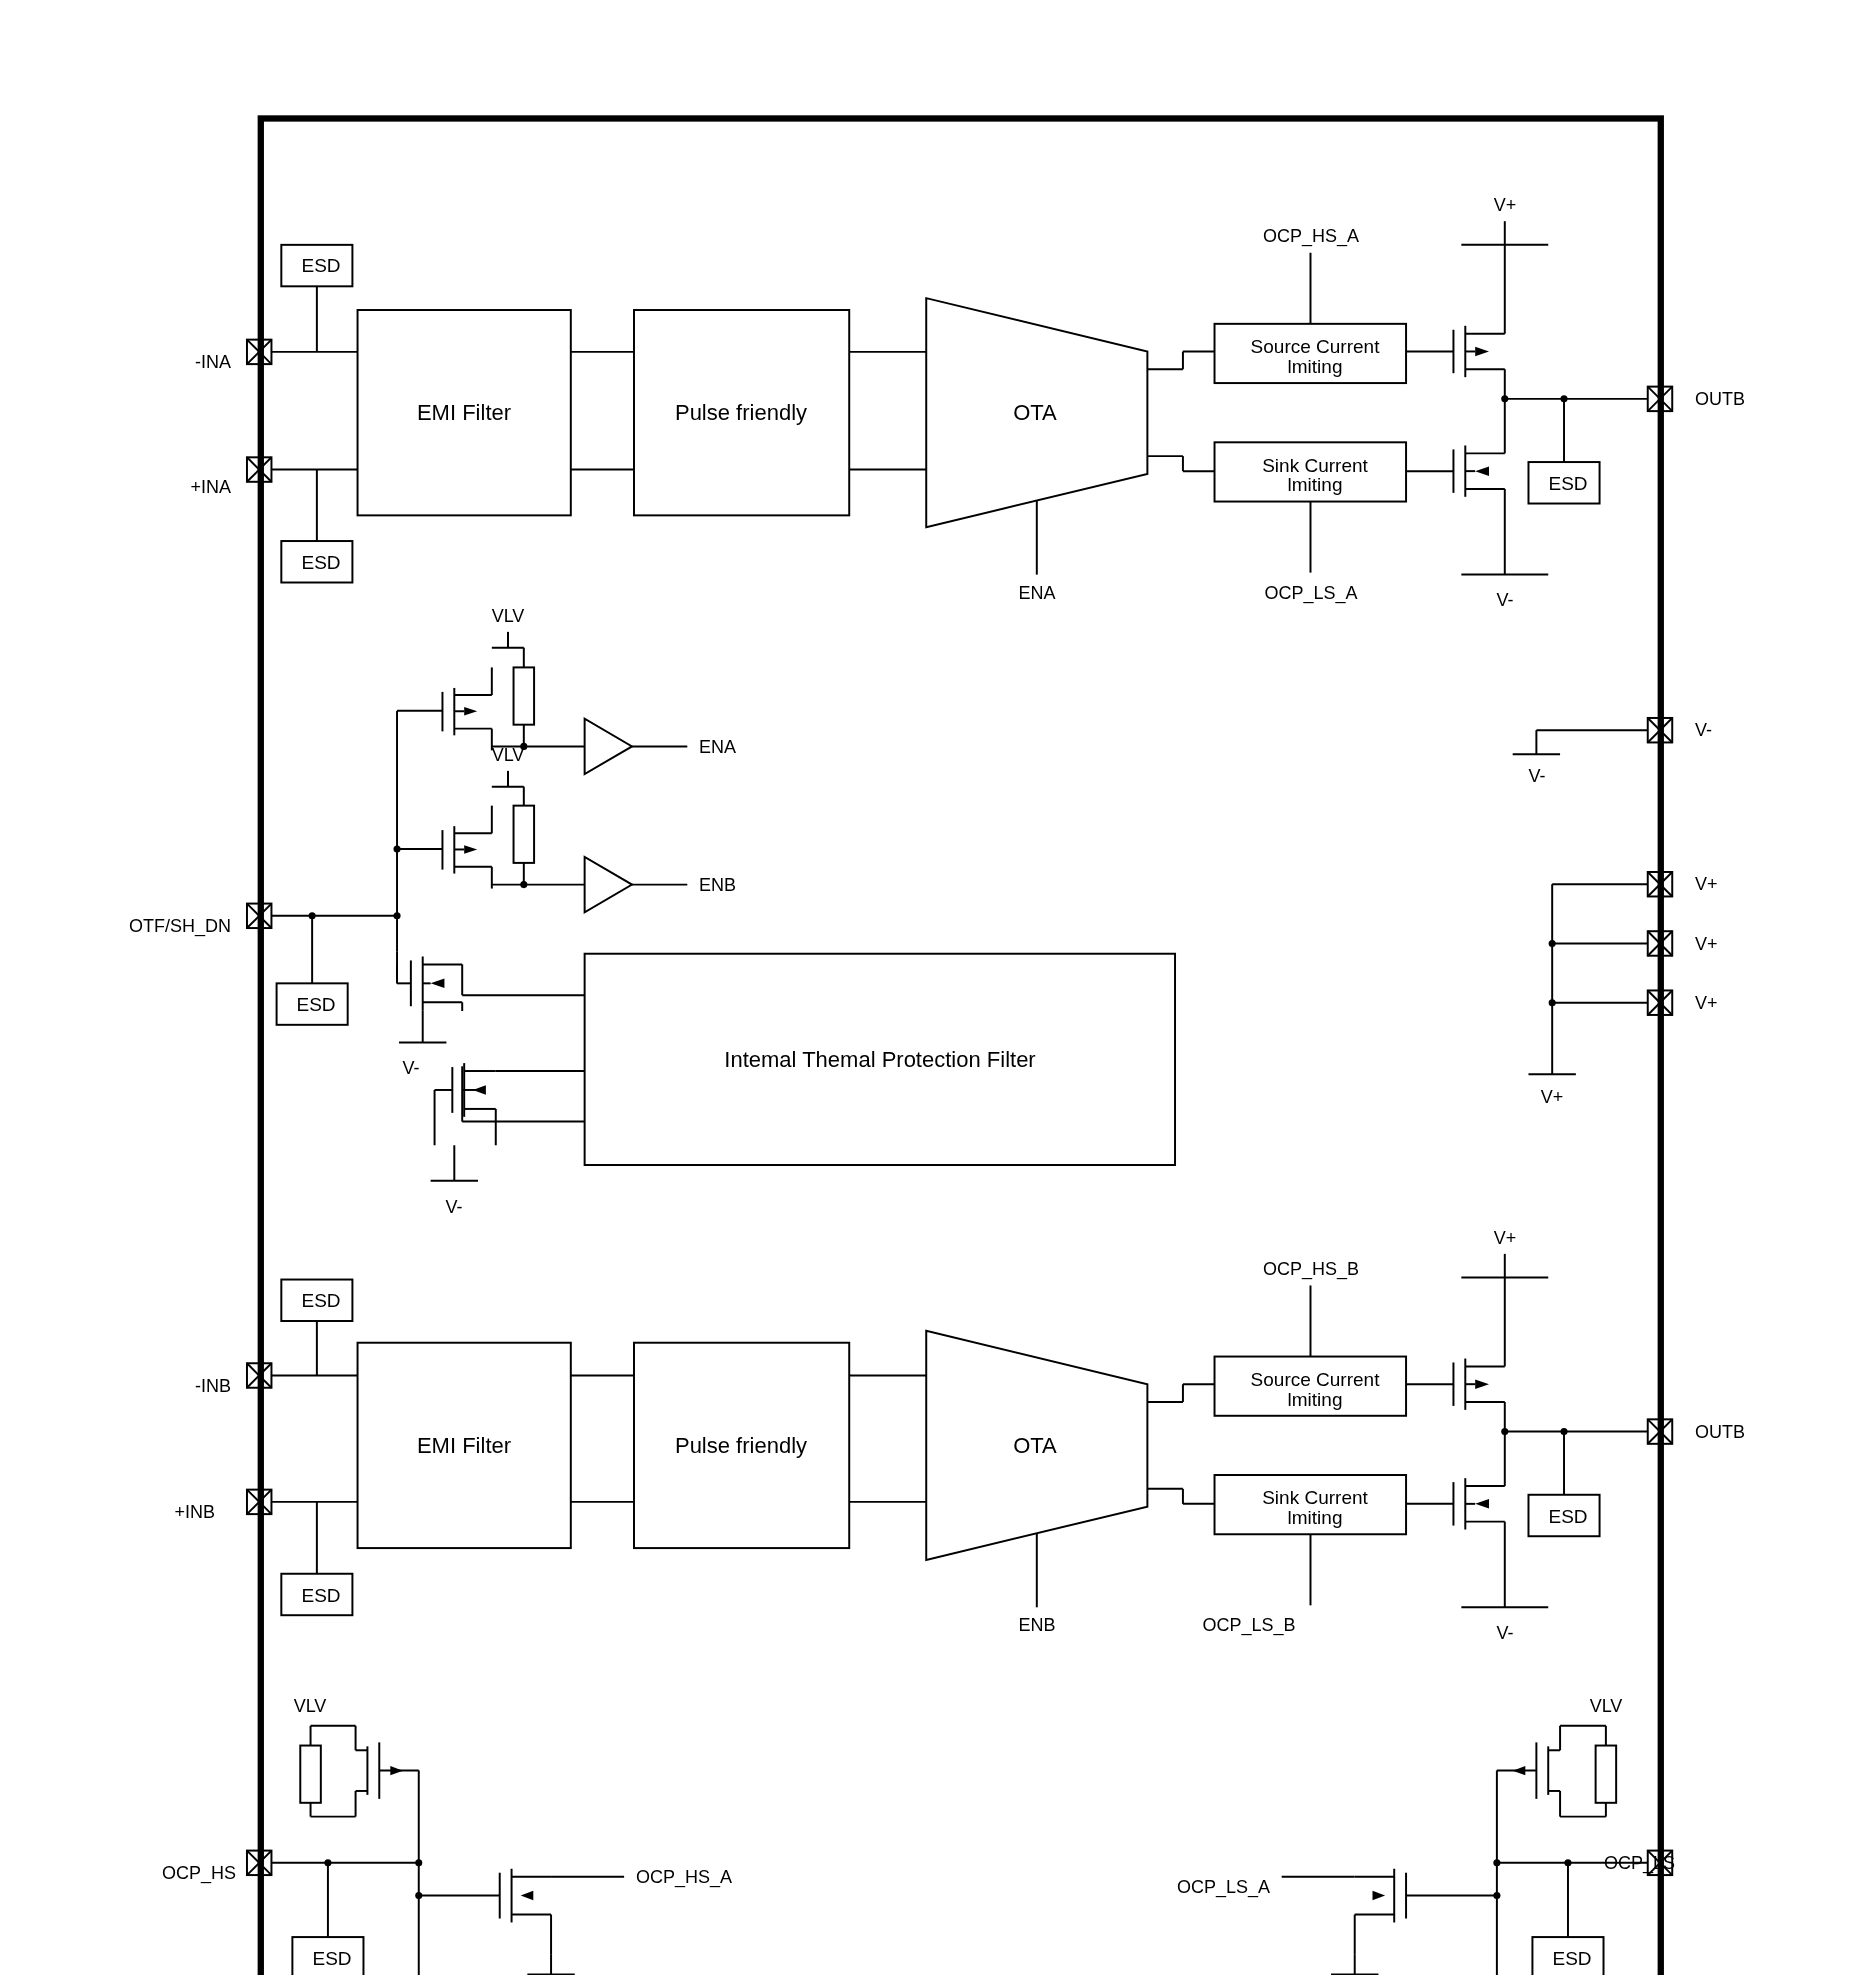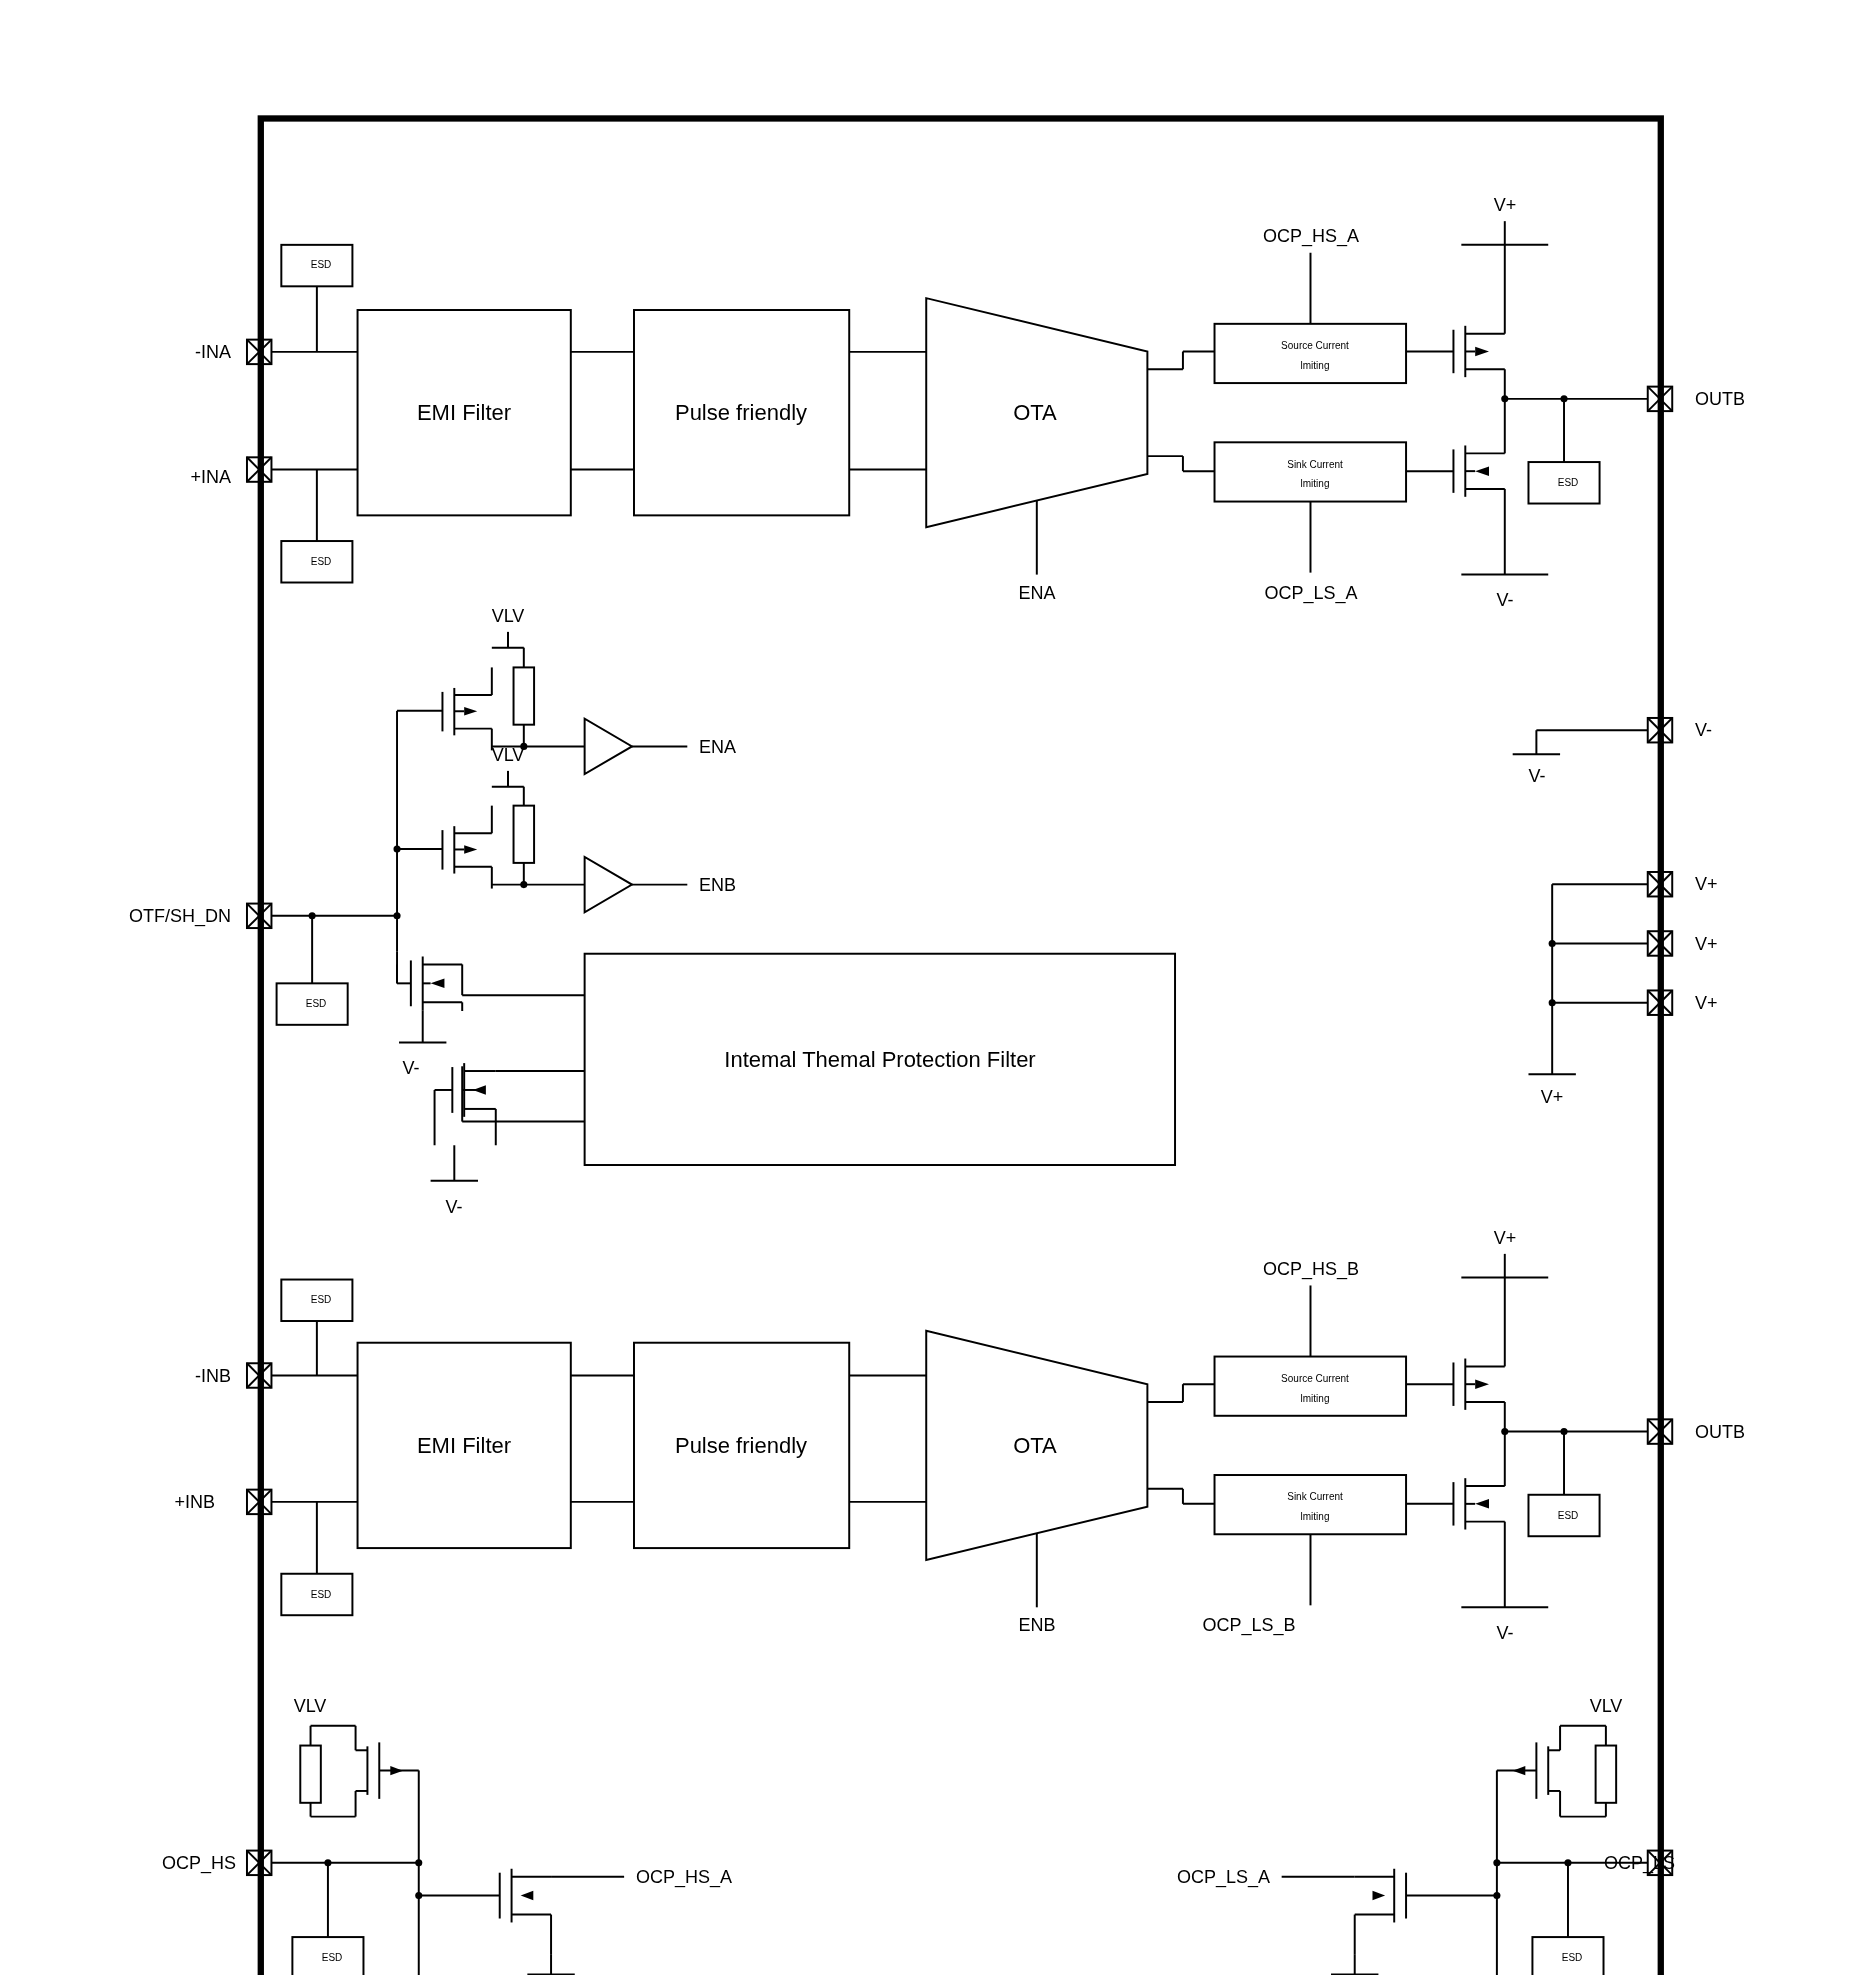--- a/index.html
+++ b/index.html
@@ -1,22 +1,22 @@
 <!DOCTYPE html>
 <html style="font-size:6.3px"><head>
 <meta charset="utf-8">
 <style>
   html,body{margin:0;padding:0;background:#ffffff;}
   body{font-family:"Liberation Sans", sans-serif;color:#000;}
   #root{position:relative;width:1873px;height:2285px;background:#fff;overflow:hidden;}
   .lbl{position:absolute;font-size:18px;color:#000;white-space:nowrap;line-height:1;}
-  .lbl.sm{font-size:10px;padding-left:8px;}
+  .lbl.sm{font-size:19px;padding-left:8px;}
   .lbl.big{font-size:22px;}
   .lbl.c{transform:translate(-50%,-50%);}
-  .lbl.r{transform:translate(-100%,-50%);}
+  .lbl.r{transform:translate(-100%,-50%);margin-top:10px;}
   .lbl.l{transform:translate(0,-50%);}
   svg{position:absolute;left:0;top:0;}
   .bx{fill:#fff;stroke:#000;stroke-width:5;}
   .thick{fill:none;stroke:#000;stroke-width:16;}
   .w{fill:none;stroke:#000;stroke-width:5;}
   .fill{fill:#000;}
 </style>
 </head>
 <body>
 

